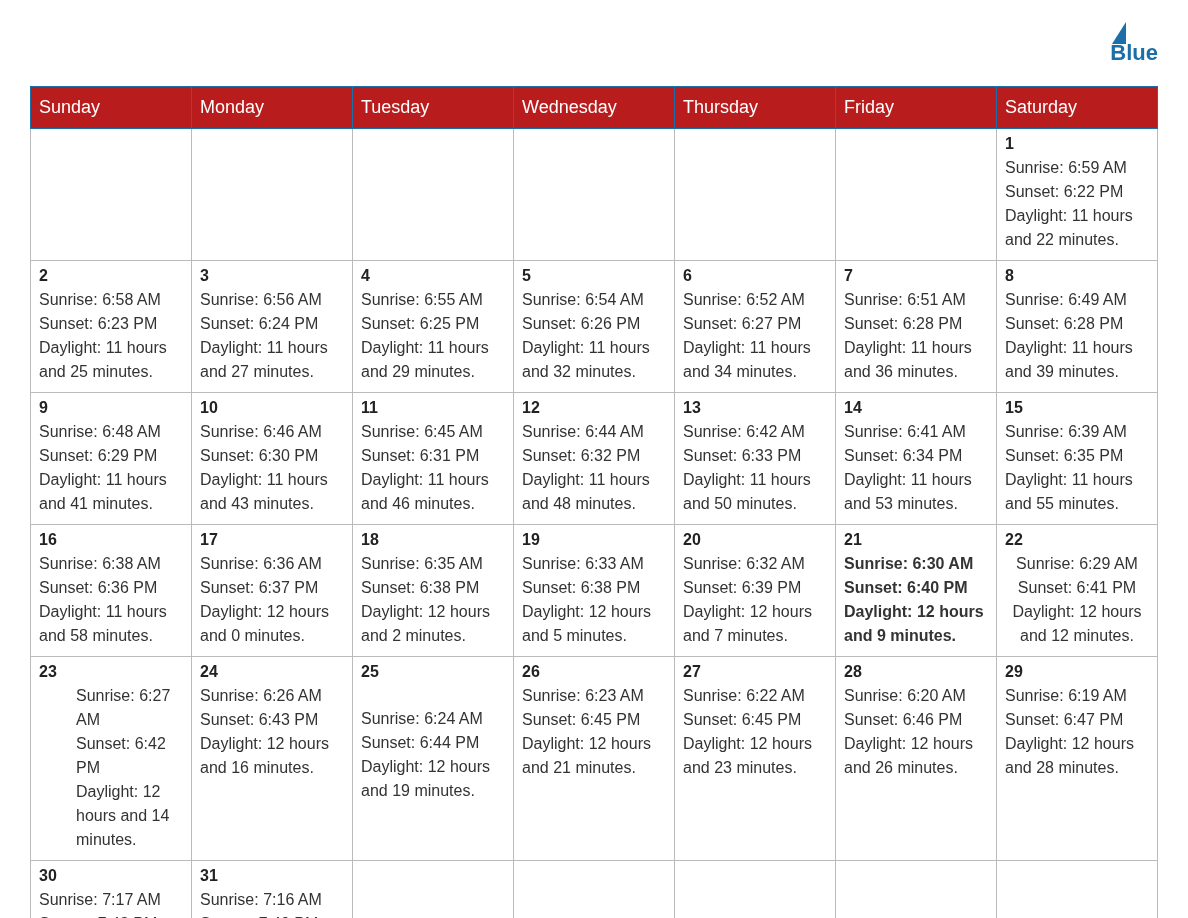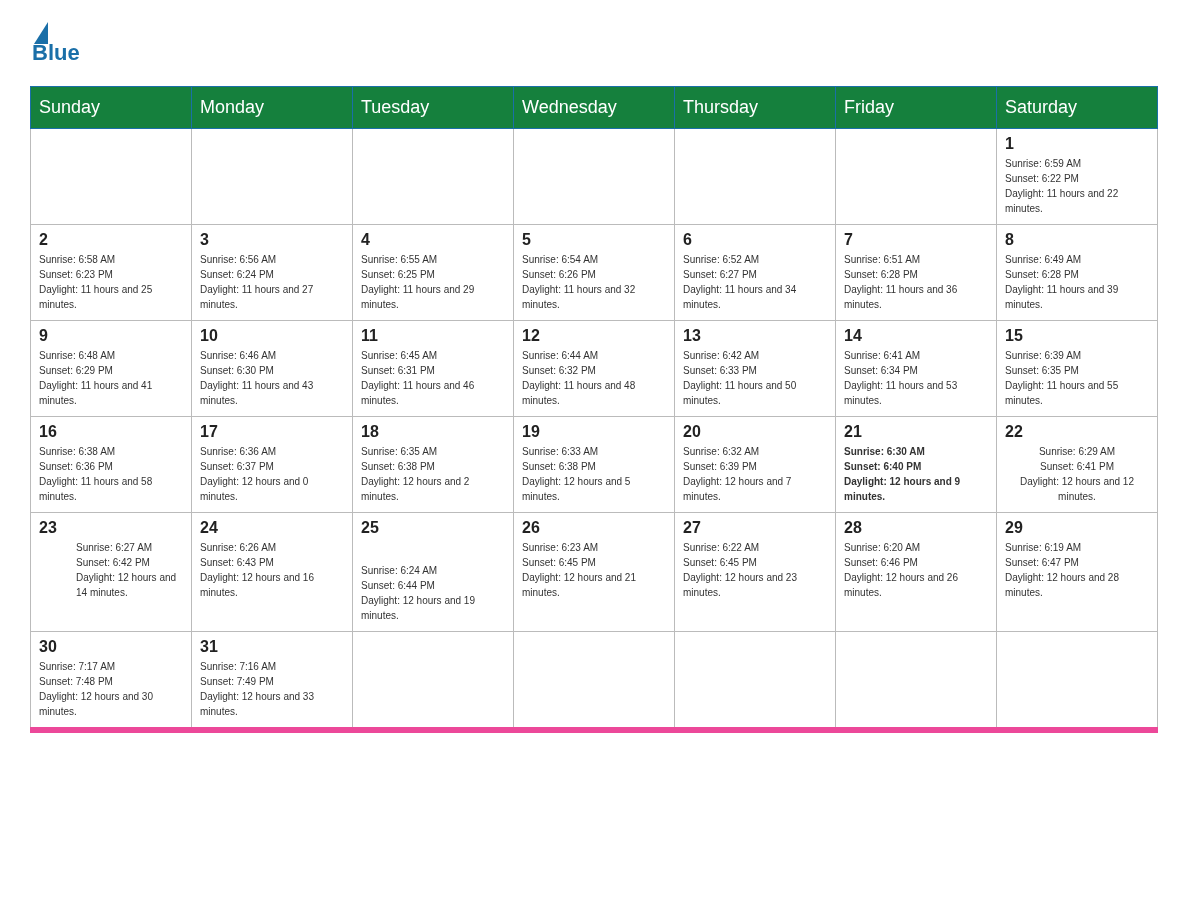--- a/index.html
+++ b/index.html
@@ -5,21 +5,21 @@
     * { box-sizing: border-box; margin: 0; padding: 0; }
     body {
       font-family: Arial, sans-serif;
       background: #ffffff;
       padding: 20px 30px;
       width: 1188px;
       min-height: 918px;
     }
     .header {
       display: flex;
-      justify-content: flex-start;
+      justify-content: flex-end;
       align-items: flex-start;
       margin-bottom: 20px;
     }
     .logo {
       display: flex;
       flex-direction: column;
       align-items: flex-start;
     }
     .logo-top {
       display: flex;
@@ -64,21 +64,21 @@
       font-size: 22px;
       color: #555;
       margin-top: 4px;
     }
     .calendar {
       width: 100%;
       border-collapse: collapse;
       border: 1px solid #aaa;
     }
     .calendar thead tr th {
-      background-color: #15803d;
+      background-color: #b91c1c;
       color: #ffffff;
       font-size: 18px;
       font-weight: normal;
       padding: 10px 8px;
       text-align: left;
       border: 1px solid #1a6fa8;
     }
     .calendar tbody tr td {
       vertical-align: top;
       padding: 6px 8px 8px 8px;
@@ -87,21 +87,21 @@
       min-height: 90px;
     }
     .day-number {
       font-size: 16px;
       font-weight: bold;
       color: #222;
       display: block;
       margin-bottom: 3px;
     }
     .day-info {
-      font-size: 10px;
+      font-size: 16px;
       color: #333;
       line-height: 1.5;
     }
     .empty-cell {
       background: #fff;
     }
     tbody tr:last-child td {
       border-bottom: 6px solid #ec4899;
     }
   </style>

